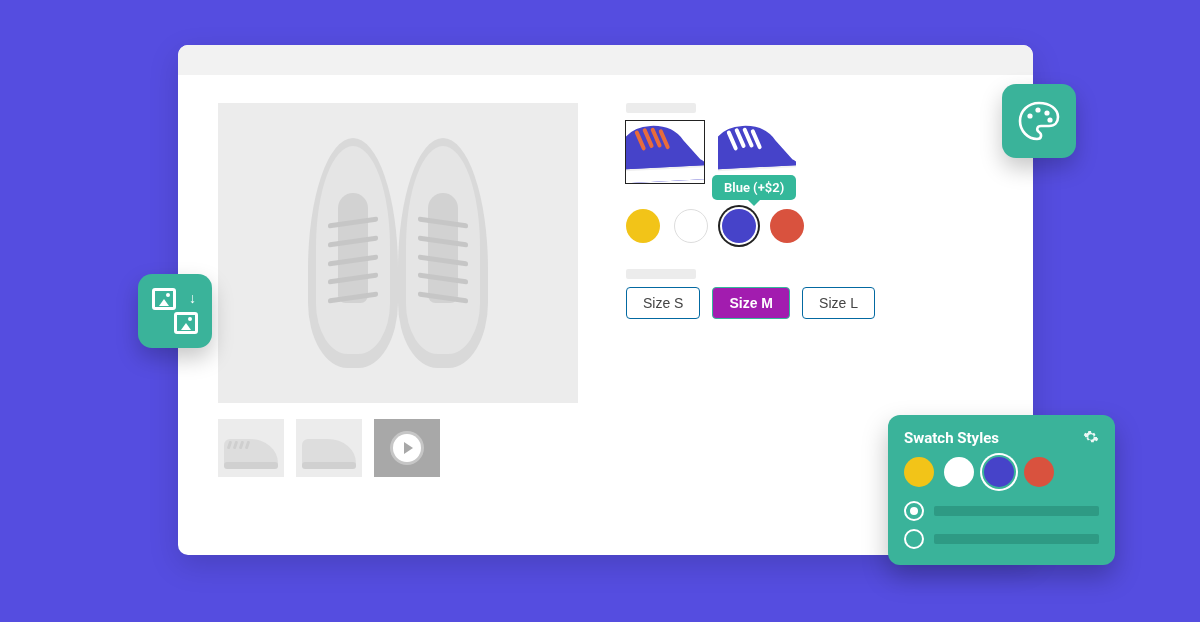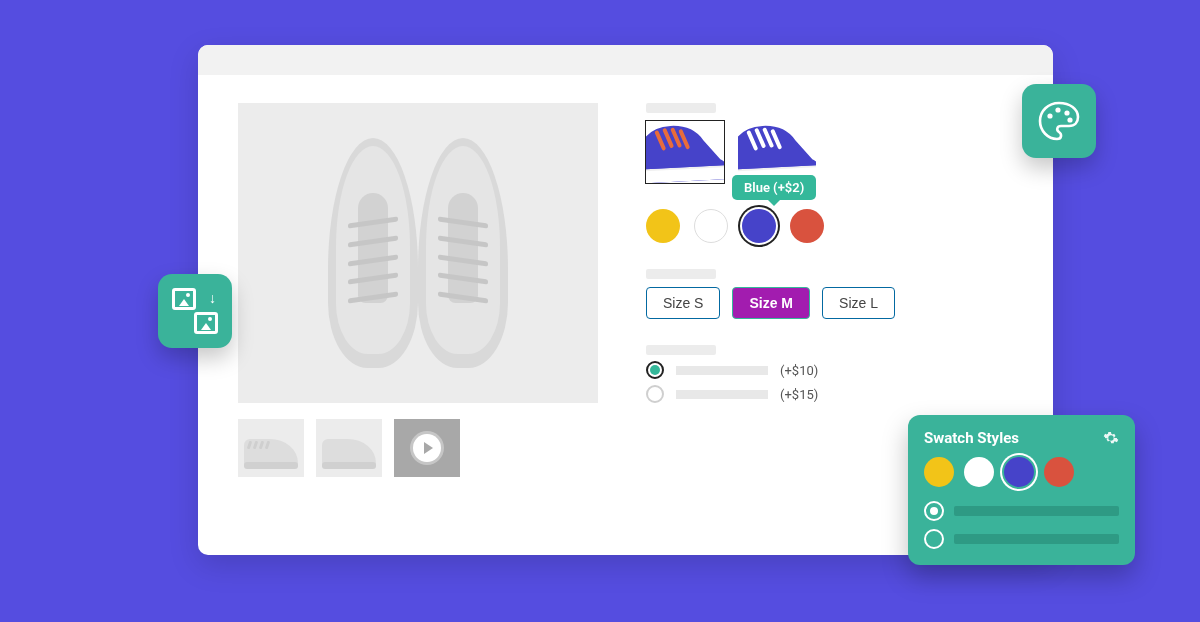--- a/index.html
+++ b/index.html
@@ -10,21 +10,20 @@
     font-family: -apple-system, BlinkMacSystemFont, "Segoe UI", Roboto, "Helvetica Neue", Arial, sans-serif;
     background: #554de0;
     overflow: hidden;
     position: relative;
   }
 
   .stage {
     position: relative;
     width: 1140px;
     height: 622px;
-    margin-left: 20px;
   }
 
   
   .window {
     position: absolute;
     left: 178px;
     top: 45px;
     width: 855px;
     height: 510px;
     background: #ffffff;
@@ -258,21 +257,21 @@
     position:absolute;
     left:888px; top:415px;
     width:195px;
     background:#3ab39a;
     border-radius:12px;
     padding:14px 16px 16px;
     box-shadow:0 12px 26px rgba(0,0,0,0.25);
     color:#fff;
   }
   .swatch-head{
-    display:flex; align-items:center; justify-content:space-between;
+    display:flex; align-items:flex-start; justify-content:space-between;
     margin-bottom:10px;
   }
   .swatch-head h4{ margin:0; font-size:15px; font-weight:700; }
   .gear-icon{ width:16px;height:16px; color:#fff; opacity:.9; }
   .sp-colors{ display:flex; gap:10px; margin-bottom:14px; }
   .sp-swatch{
     width:30px;height:30px;border-radius:50%;
     box-sizing:border-box;
   }
   .sp-swatch.selected{ box-shadow:0 0 0 2px #3ab39a, 0 0 0 4px #fff; }
@@ -386,35 +385,20 @@
 
         <div class="section-gap">
           <span class="skel" style="width:70px;height:10px"></span>
           <div class="size-row" id="size-row">
               <button class="size-btn">Size S</button>
               <button class="size-btn selected">Size M</button>
               <button class="size-btn">Size L</button>
             </div>
         </div>
 
-        <div class="section-gap">
-          <span class="skel" style="width:70px;height:10px"></span>
-          <div id="addon-rows">
-              <div class="radio-row">
-                <span class="radio selected"></span>
-                <span class="radio-label-skel"></span>
-                <span class="price-chip">(+$10)</span>
-              </div>
-              <div class="radio-row">
-                <span class="radio"></span>
-                <span class="radio-label-skel"></span>
-                <span class="price-chip">(+$15)</span>
-              </div>
-            </div>
-        </div>
       </div>
     </div>
   </div>
 
   <div class="float-card float-image-switch">
     <div class="img-switch-icon">
       <div class="isi-box isi-a">
           <div class="sun"></div>
           <div class="mtn"></div>
         </div>

